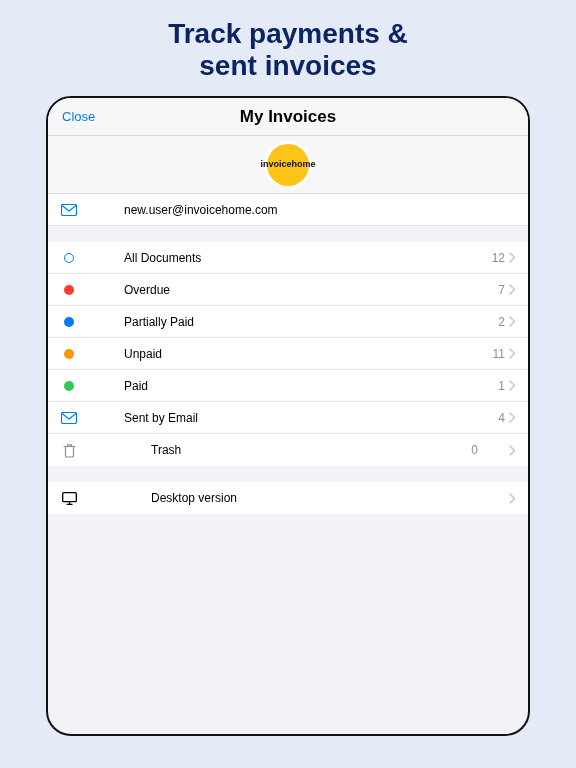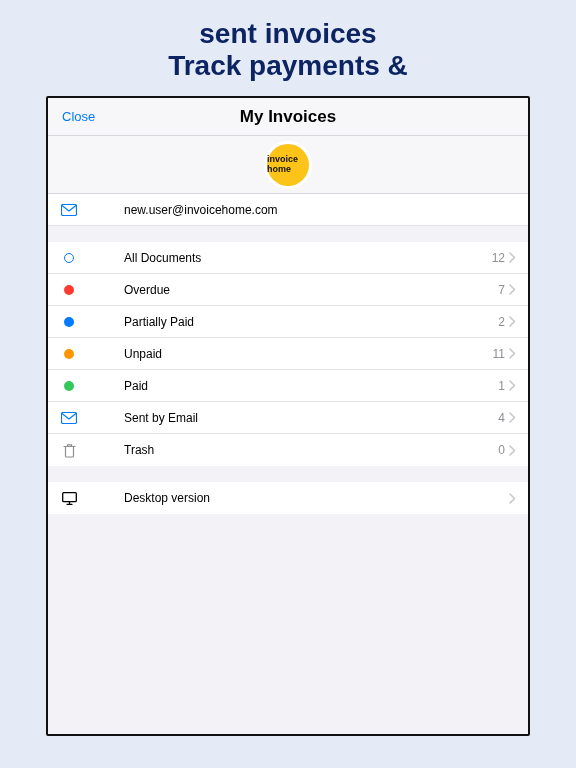--- a/index.html
+++ b/index.html
@@ -17,21 +17,21 @@
     font-size: 28px;
     line-height: 1.15;
     text-align: center;
     padding: 18px 0 14px;
   }
   .device {
     width: 484px;
     height: 640px;
     background: #f2f2f7;
     border: 2px solid #111;
-    border-radius: 2px;
+    border-radius: 25px;
     overflow: hidden;
     position: relative;
   }
   .navbar {
     height: 38px;
     background: #f7f7f9;
     border-bottom: 1px solid #d7d7dc;
     display: flex;
     align-items: center;
     position: relative;
@@ -57,21 +57,22 @@
     display: flex;
     align-items: center;
     justify-content: center;
     border-bottom: 1px solid #d7d7dc;
   }
   .logo {
     width: 42px; height: 42px;
     border-radius: 50%;
     background: #fcc419;
     display: flex;
-    flex-direction: column;
+    flex-direction: row;
+    align-items: center;
     justify-content: center;
     font-size: 9px;
     font-weight: 700;
     line-height: 1.05;
     color: #111;
     box-shadow: 0 0 0 3px #fff;
   }
   .section-gap {
     height: 16px;
     background: #f2f2f7;
@@ -79,21 +80,21 @@
   .row {
     height: 32px;
     background: #fff;
     border-bottom: 1px solid #e4e4e8;
     display: flex;
     align-items: center;
     padding: 0 12px;
     font-size: 12px;
     cursor: pointer;
   }
-  .row:last-child { border-bottom: none; }
+  .row:last-child { border-bottom: none; gap: 27px; }
   .row .icon-slot {
     width: 18px;
     display: flex;
     align-items: center;
     justify-content: center;
     margin-right: 10px;
     flex: 0 0 18px;
   }
   .row .label {
     flex: 1;
@@ -117,22 +118,22 @@
     width: 10px; height: 10px; border-radius: 50%;
     border: 1.5px solid #007aff;
   }
   .email-row .label { color: #000; }
   svg { display: block; }
 </style>
 </head>
 <body>
 
 <div class="headline">
+  <div>Track payments &amp;</div>
   <div>sent invoices</div>
-  <div>Track payments &amp;</div>
 </div>
 
 <div class="device">
 
   <div class="navbar">
     <div class="nav-close">Close</div>
     <div class="nav-title">My Invoices</div>
   </div>
 
   <div class="logo-wrap">

